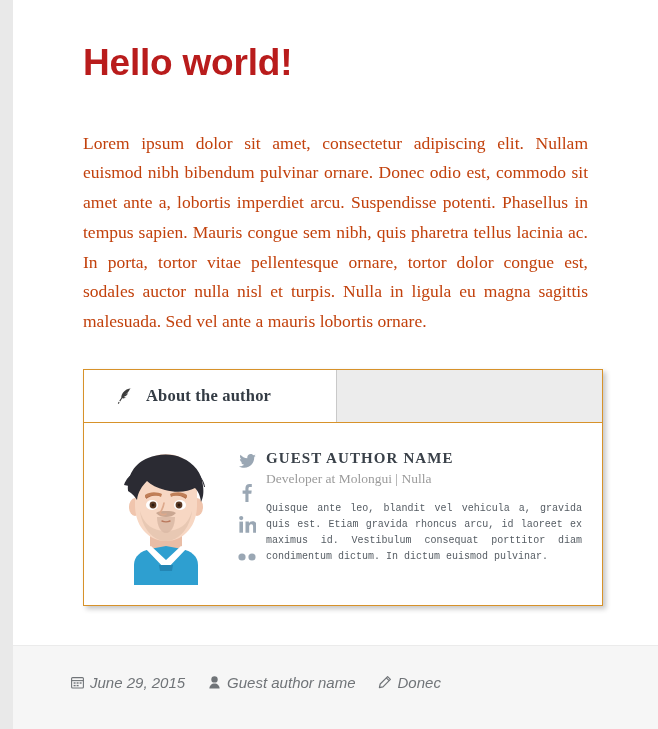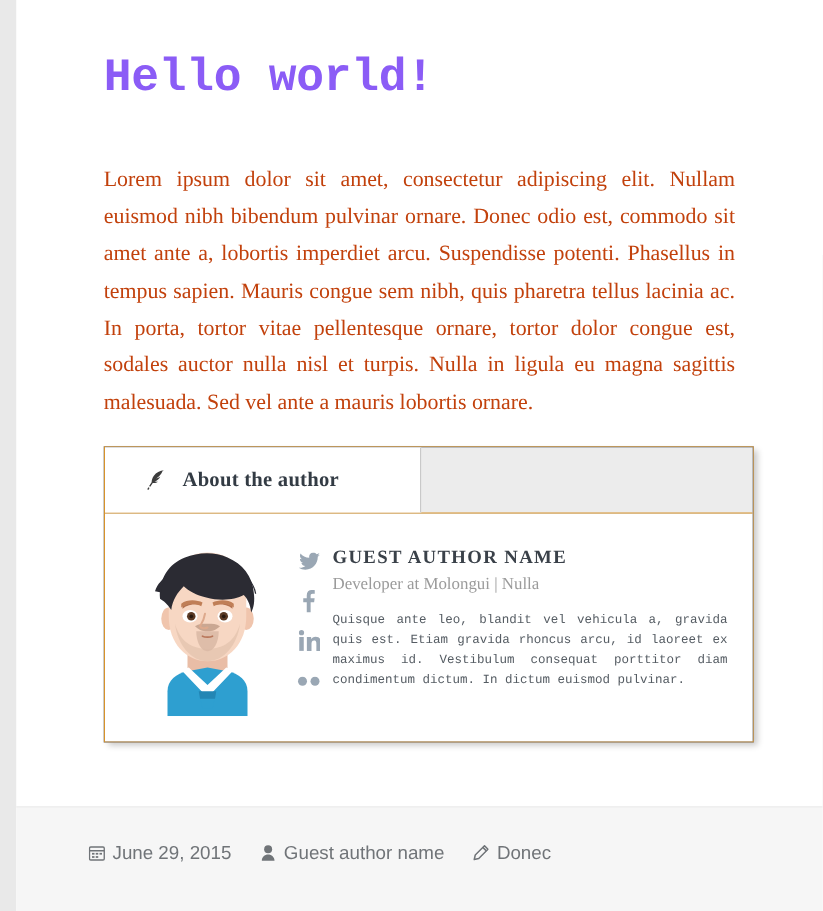--- a/index.html
+++ b/index.html
@@ -21,45 +21,45 @@
     height: 729px;
     background: #ffffff;
     box-sizing: border-box;
   }
   .article {
     padding: 0 70px 0 70px;
   }
   .post-title {
     margin: 0;
     padding: 42px 0 0 0;
-    font-family: Liberation Mono, monospace;
+    font-family: Liberation Sans, sans-serif;
     font-size: 37px;
     font-weight: 700;
     line-height: 1.15;
-    color: #8b5cf6;
+    color: #b91c1c;
     letter-spacing: -0.2px;
   }
   .post-body {
     margin: 0;
     padding-top: 44px;
     font-size: 17.5px;
     line-height: 1.70;
     color: #c2410c;
     text-align: justify;
     hyphens: auto;
     -webkit-hyphens: auto;
   }
 
   
   .author-box {
     position: relative;
-    margin: 20px 0 0 0;
+    margin: 32px 0 0 0;
     width: 520px;
     border: 1px solid #d7922a;
-    background: #3b82f6;
+    background: #fca5a5;
     box-sizing: border-box;
     box-shadow: 3px 3px 5px rgba(0,0,0,0.22);
   }
   .tabs {
     display: flex;
     height: 52px;
     background: #ececec;
     border-bottom: 1px solid #d7922a;
   }
   .tab {
@@ -164,20 +164,21 @@
   
   .post-footer {
     position: absolute;
     left: 0;
     top: 645px;
     width: 645px;
     height: 84px;
     background: #f6f6f6;
     border-top: 1px solid #ebebeb;
     box-sizing: border-box;
+    font-style: italic;
   }
   .meta-row {
     display: flex;
     align-items: center;
     gap: 22px;
     padding: 28px 0 0 57px;
     font-family: "Liberation Sans", "DejaVu Sans", sans-serif;
     font-size: 15px;
     color: #707478;
   }

